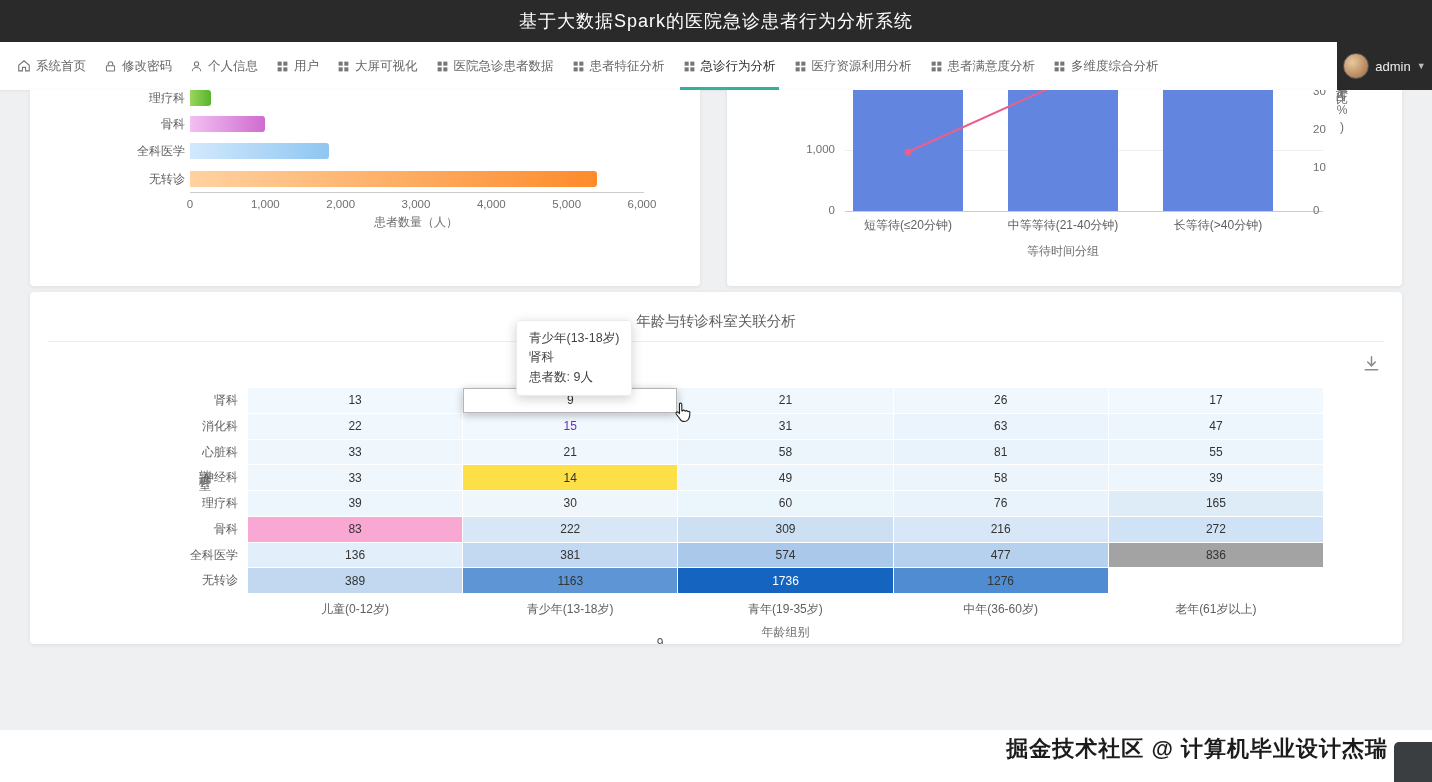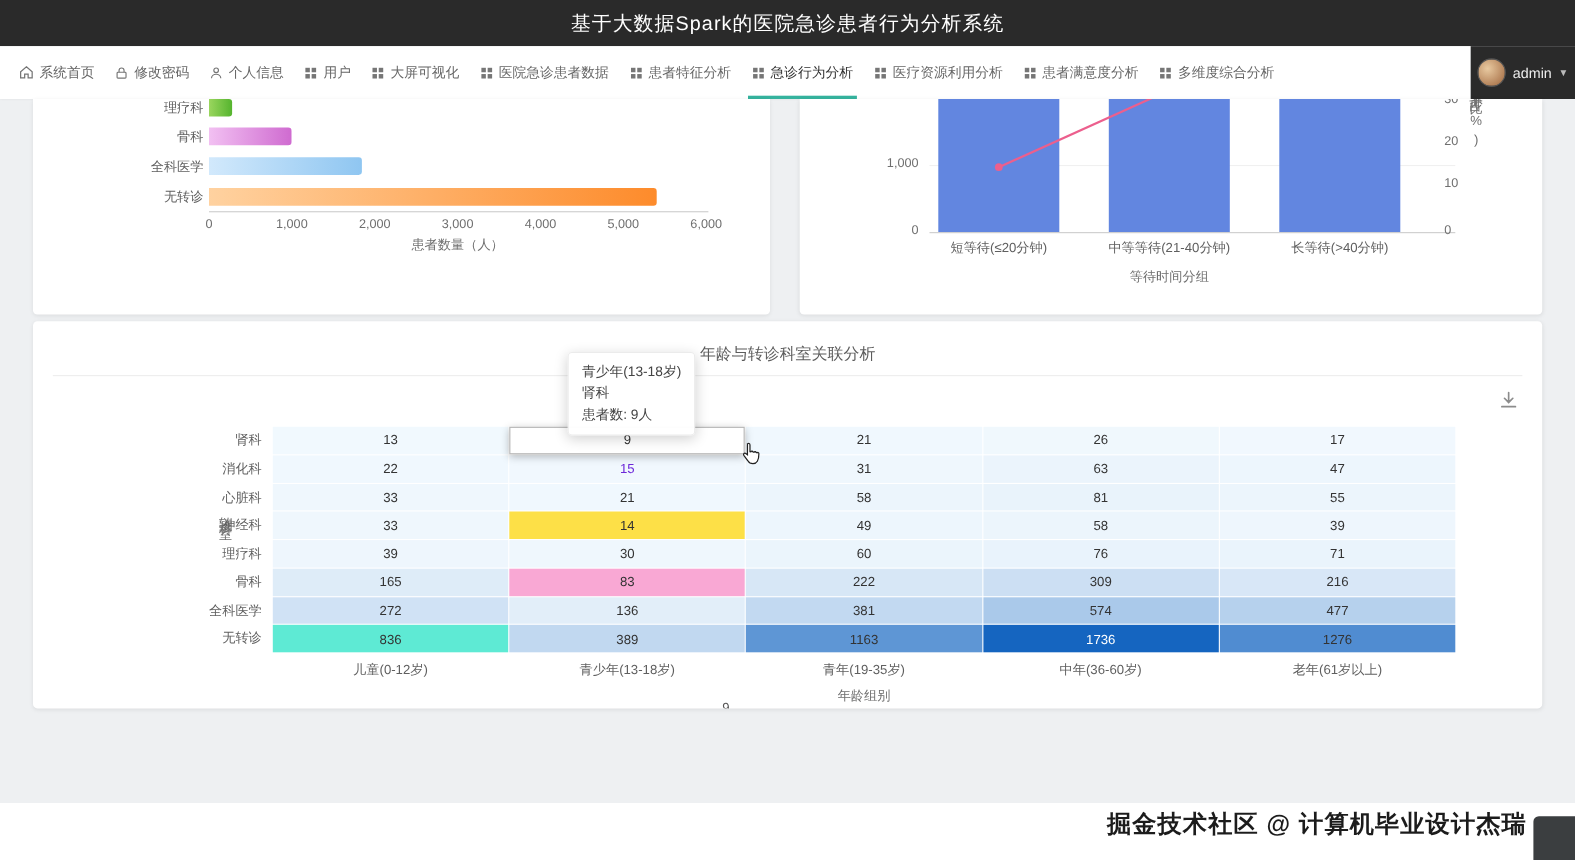--- a/index.html
+++ b/index.html
@@ -304,32 +304,31 @@
       <div class="hm-cell" style="background: rgb(236, 245, 252); color: rgb(51, 51, 51);">55</div>
       <div class="hm-cell" style="background: rgb(239, 247, 253); color: rgb(51, 51, 51);">33</div>
       <div class="hm-cell" style="background: #fde047; color: rgb(51, 51, 51);">14</div>
       <div class="hm-cell" style="background: rgb(237, 246, 253); color: rgb(51, 51, 51);">49</div>
       <div class="hm-cell" style="background: rgb(236, 245, 252); color: rgb(51, 51, 51);">58</div>
       <div class="hm-cell" style="background: rgb(238, 246, 253); color: rgb(51, 51, 51);">39</div>
       <div class="hm-cell" style="background: rgb(238, 246, 253); color: rgb(51, 51, 51);">39</div>
       <div class="hm-cell" style="background: rgb(239, 247, 253); color: rgb(51, 51, 51);">30</div>
       <div class="hm-cell" style="background: rgb(235, 245, 252); color: rgb(51, 51, 51);">60</div>
       <div class="hm-cell" style="background: rgb(233, 243, 252); color: rgb(51, 51, 51);">76</div>
-      <div class="hm-cell" style="background: rgb(234, 244, 252); color: rgb(51, 51, 51);">71</div>
       <div class="hm-cell" style="background: rgb(222, 236, 248); color: rgb(51, 51, 51);">165</div>
       <div class="hm-cell" style="background: #f9a8d4; color: rgb(51, 51, 51);">83</div>
       <div class="hm-cell" style="background: rgb(215, 231, 246); color: rgb(51, 51, 51);">222</div>
       <div class="hm-cell" style="background: rgb(204, 223, 243); color: rgb(51, 51, 51);">309</div>
       <div class="hm-cell" style="background: rgb(216, 231, 247); color: rgb(51, 51, 51);">216</div>
       <div class="hm-cell" style="background: rgb(208, 226, 245); color: rgb(51, 51, 51);">272</div>
       <div class="hm-cell" style="background: rgb(226, 238, 249); color: rgb(51, 51, 51);">136</div>
       <div class="hm-cell" style="background: rgb(194, 217, 241); color: rgb(51, 51, 51);">381</div>
       <div class="hm-cell" style="background: rgb(170, 201, 234); color: rgb(51, 51, 51);">574</div>
       <div class="hm-cell" style="background: rgb(182, 209, 237); color: rgb(51, 51, 51);">477</div>
-      <div class="hm-cell" style="background: #5eead4; color: rgb(51, 51, 51);">836</div>
+      <div class="hm-cell" style="background: #a3a3a3; color: rgb(51, 51, 51);">836</div>
       <div class="hm-cell" style="background: rgb(193, 216, 240); color: rgb(51, 51, 51);">389</div>
       <div class="hm-cell" style="background: rgb(94, 150, 213); color: rgb(51, 51, 51);">1163</div>
       <div class="hm-cell" style="background: rgb(21, 101, 192); color: rgb(255, 255, 255);">1736</div>
       <div class="hm-cell" style="background: rgb(80, 140, 209); color: rgb(51, 51, 51);">1276</div>
     </div>
   <div class="layer" id="hm-labels">
       <div class="hm-rowlabel" style="top: 96px; height: 24.75px; line-height: 24.75px;">肾科</div>
       <div class="hm-rowlabel" style="top: 121.75px; height: 24.75px; line-height: 24.75px;">消化科</div>
       <div class="hm-rowlabel" style="top: 147.5px; height: 24.75px; line-height: 24.75px;">心脏科</div>
       <div class="hm-rowlabel" style="top: 173.25px; height: 24.75px; line-height: 24.75px;">神经科</div>

